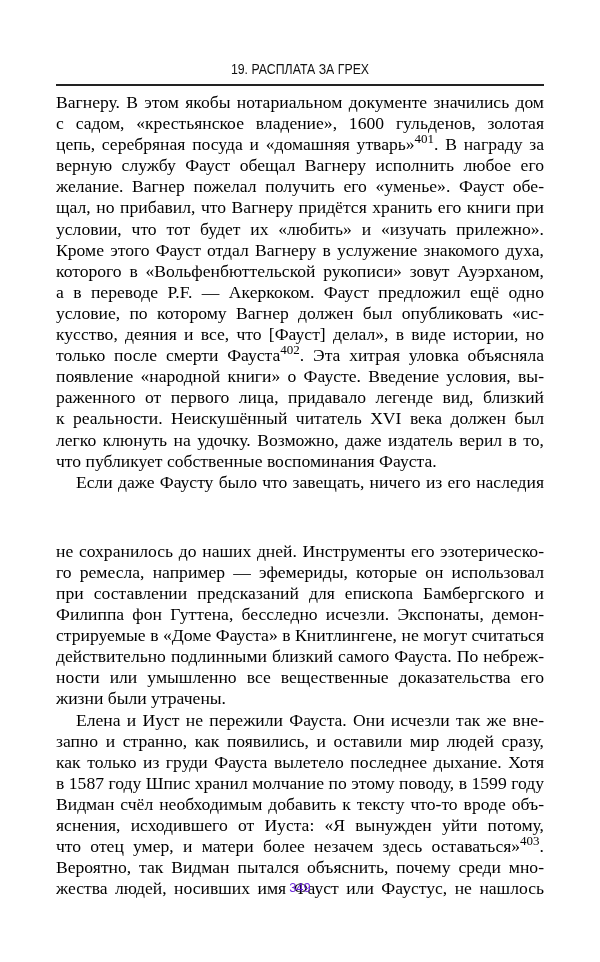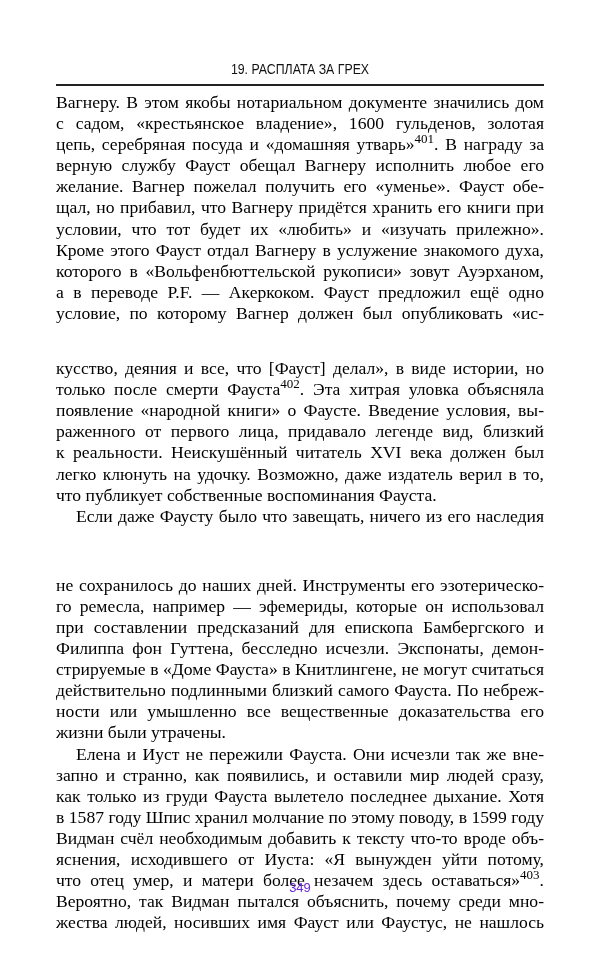--- a/index.html
+++ b/index.html
@@ -32,21 +32,21 @@
         <span class="line" style="white-space: normal; overflow: hidden;"><span>с садом, «крестьянское владение», 1600 гульденов, золотая</span></span>
         <span class="line" style="white-space: normal; overflow: hidden;"><span>цепь, серебряная посуда и «домашняя утварь»</span><sup>401</sup><span>. В награду за</span></span>
         <span class="line" style="white-space: normal; overflow: hidden;"><span>верную службу Фауст обещал Вагнеру исполнить любое его</span></span>
         <span class="line" style="white-space: normal; overflow: hidden;"><span>желание. Вагнер пожелал получить его «уменье». Фауст обе-</span></span>
         <span class="line" style="white-space: normal; overflow: hidden;"><span>щал, но прибавил, что Вагнеру придётся хранить его книги при</span></span>
         <span class="line" style="white-space: normal; overflow: hidden;"><span>условии, что тот будет их «любить» и «изучать прилежно».</span></span>
         <span class="line" style="white-space: normal; overflow: hidden;"><span>Кроме этого Фауст отдал Вагнеру в услужение знакомого духа,</span></span>
         <span class="line" style="white-space: normal; overflow: hidden;"><span>которого в «Вольфенбюттельской рукописи» зовут Ауэрханом,</span></span>
         <span class="line" style="white-space: normal; overflow: hidden;"><span>а в переводе P.F. — Акеркоком. Фауст предложил ещё одно</span></span>
         <span class="line" style="white-space: normal; overflow: hidden;"><span>условие, по которому Вагнер должен был опубликовать «ис-</span></span>
-        <span class="line" style="white-space: normal; overflow: hidden; margin-top: 34px;"><span>кусство, деяния и все, что [Фауст] делал», в виде истории, но</span></span>
+        <span class="line" style="white-space: normal; overflow: hidden;"><span>кусство, деяния и все, что [Фауст] делал», в виде истории, но</span></span>
         <span class="line" style="white-space: normal; overflow: hidden;"><span>только после смерти Фауста</span><sup>402</sup><span>. Эта хитрая уловка объясняла</span></span>
         <span class="line" style="white-space: normal; overflow: hidden;"><span>появление «народной книги» о Фаусте. Введение условия, вы-</span></span>
         <span class="line" style="white-space: normal; overflow: hidden;"><span>раженного от первого лица, придавало легенде вид, близкий</span></span>
         <span class="line" style="white-space: normal; overflow: hidden;"><span>к реальности. Неискушённый читатель XVI века должен был</span></span>
         <span class="line" style="white-space: normal; overflow: hidden;"><span>легко клюнуть на удочку. Возможно, даже издатель верил в то,</span></span>
         <span class="line last" style="white-space: normal; overflow: hidden;"><span>что публикует собственные воспоминания Фауста.</span></span>
       </div>
       <div>
         <span class="line indent" style="white-space: normal; overflow: hidden;"><span>Если даже Фаусту было что завещать, ничего из его наследия</span></span>
         <span class="line" style="white-space: normal; overflow: hidden; margin-top: 48px;"><span>не сохранилось до наших дней. Инструменты его эзотерическо-</span></span>

